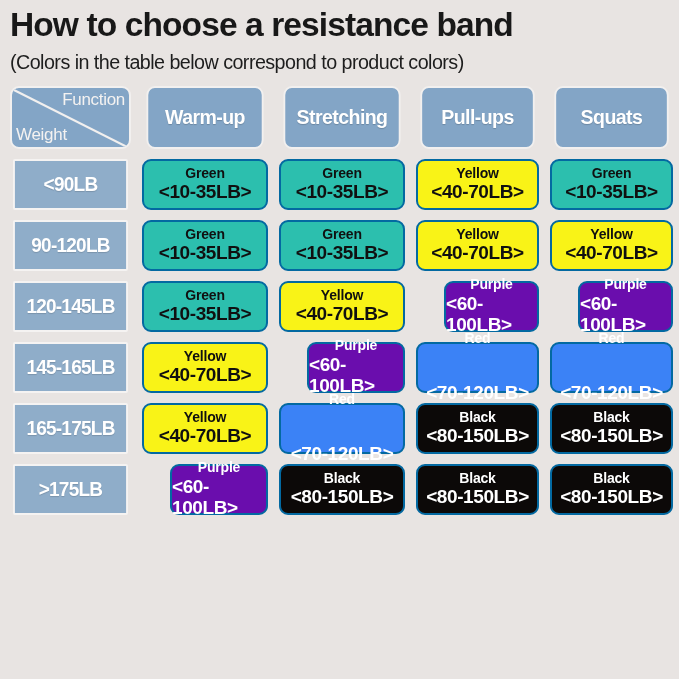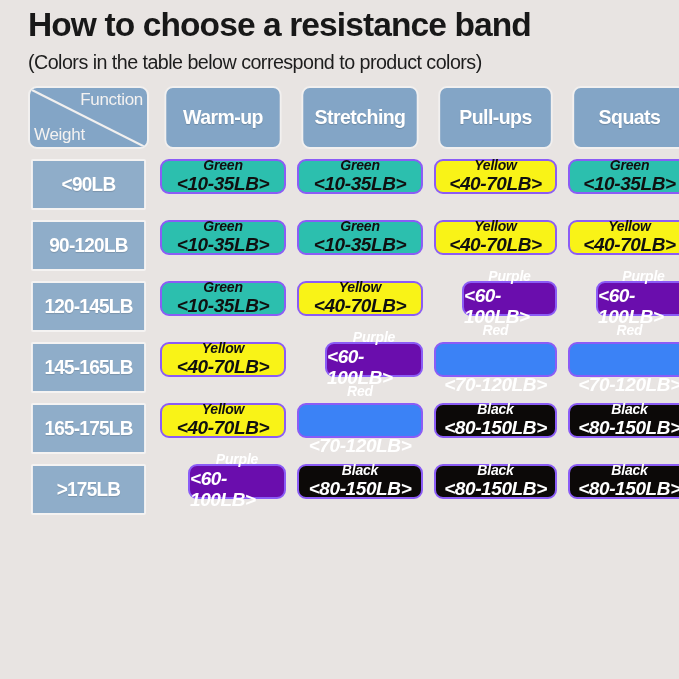--- a/index.html
+++ b/index.html
@@ -13,21 +13,21 @@
   body {
     background: #e8e4e2;
     font-family: "Liberation Sans", sans-serif;
     overflow: hidden;
   }
 
   .page {
     position: relative;
     width: 679px;
     height: 679px;
-    padding: 0 28px;
+    padding: 0 10px;
     border-radius: 15px;
   }
 
   
   .title {
     font-size: 34px;
     font-weight: 700;
     color: #181818;
     letter-spacing: -0.9px;
     line-height: 1.05;
@@ -123,29 +123,28 @@
     color: #ffffff;
     font-size: 20px;
     font-weight: 700;
     letter-spacing: -0.8px;
     text-shadow: 0 1px 1px rgba(0,0,0,0.15);
     transform: scaleX(0.95);
   }
 
   
   .band {
-    height: 35px;
-    border: 2px solid #8b5cf6;
+    height: 51px;
+    border: 2px solid #0369a1;
     border-radius: 9px;
     display: flex;
     flex-direction: column;
     align-items: center;
     justify-content: center;
     line-height: 1.12;
-    font-style: italic;
   }
   .band .name {
     font-size: 14px;
     font-weight: 700;
     letter-spacing: -0.2px;
   }
   .band .range {
     font-size: 19px;
     font-weight: 700;
     letter-spacing: -0.4px;

